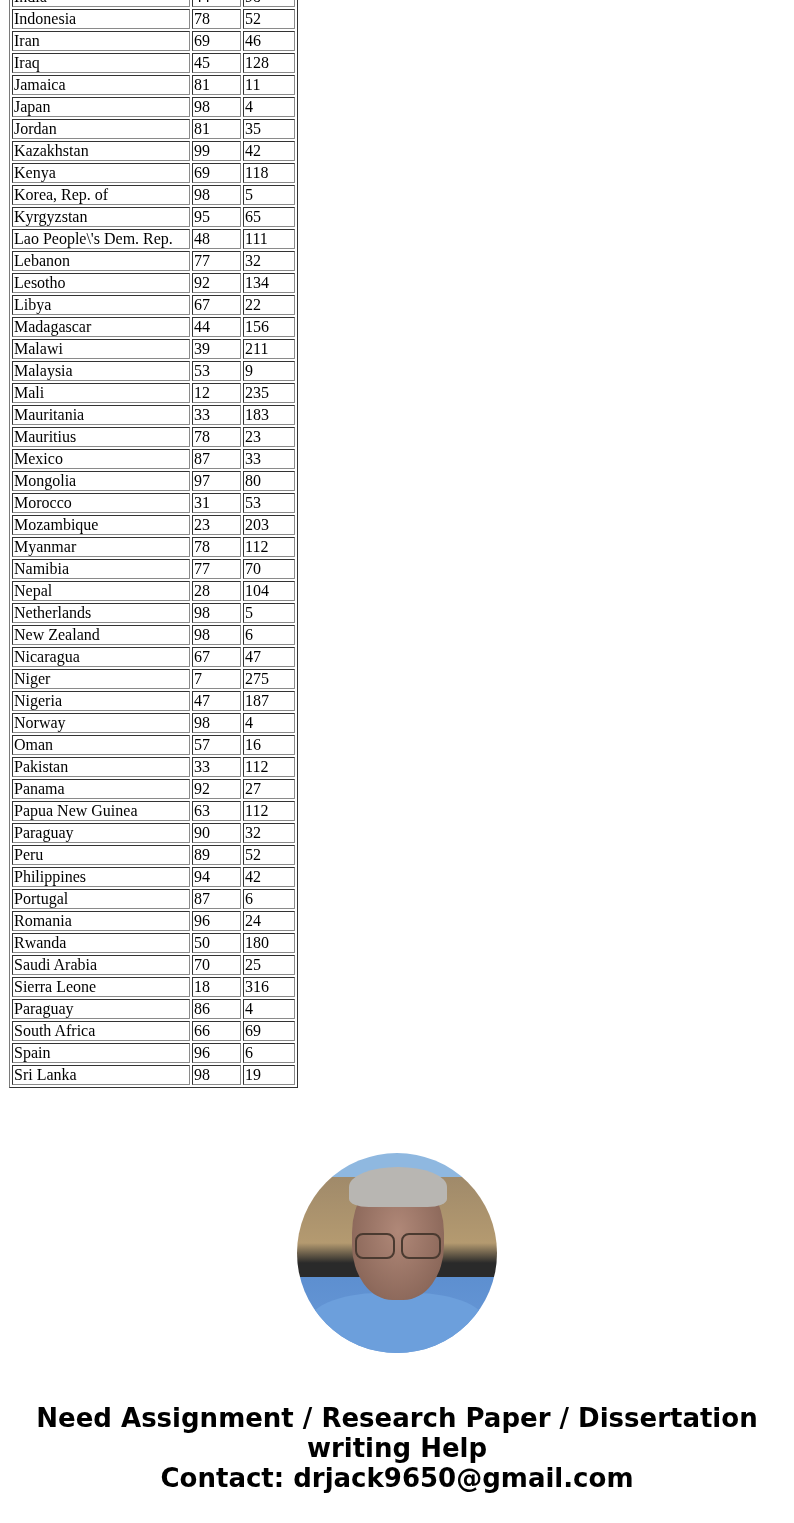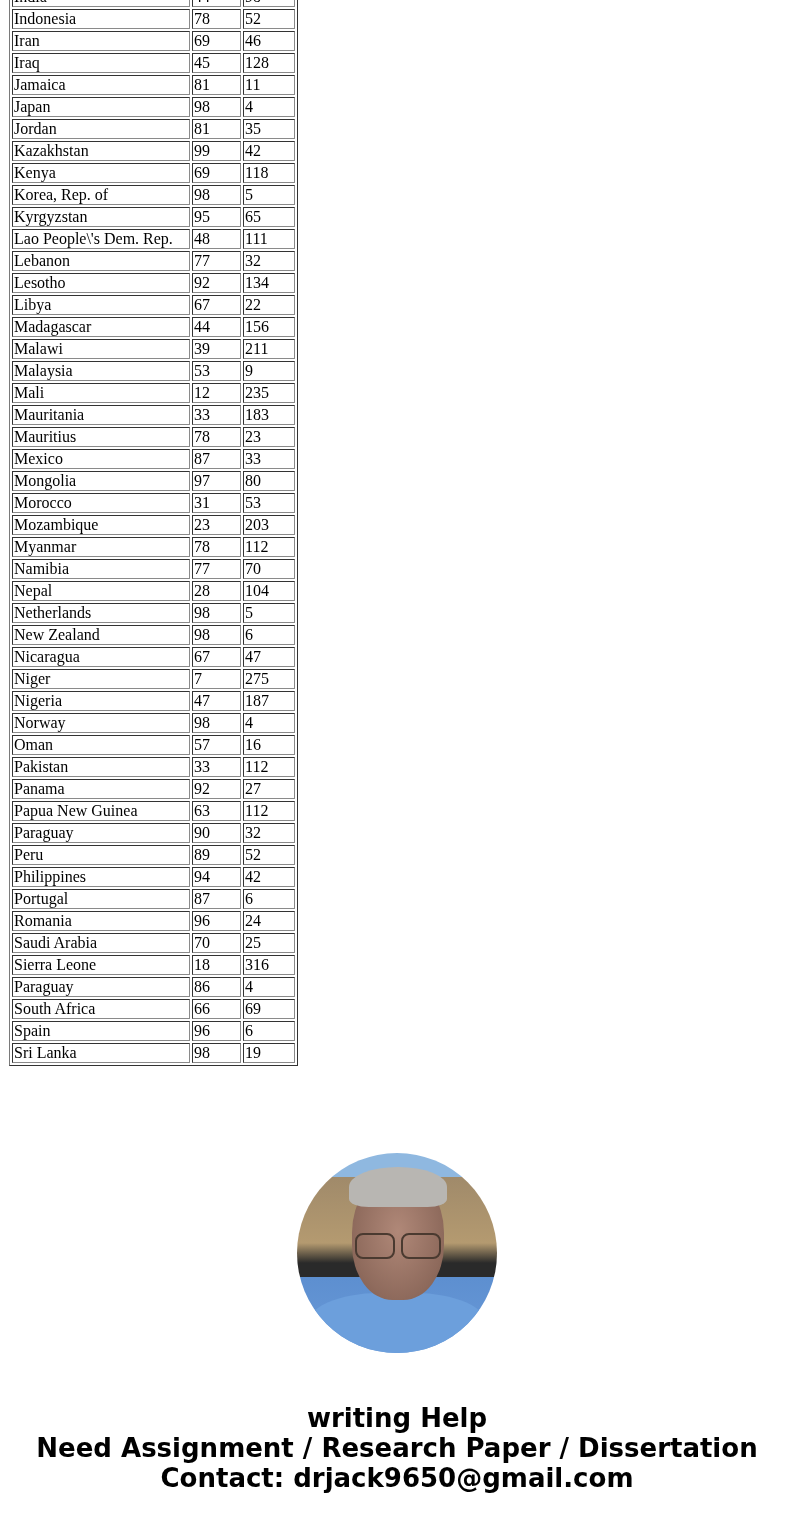--- a/index.html
+++ b/index.html
@@ -264,20 +264,25 @@
         </tr>
         <tr>
           <td class="c1">Portugal</td>
           <td class="c2">87</td>
           <td class="c3">6</td>
         </tr>
         <tr>
           <td class="c1">Romania</td>
           <td class="c2">96</td>
           <td class="c3">24</td>
+        </tr>
+        <tr>
+          <td class="c1">Rwanda</td>
+          <td class="c2">50</td>
+          <td class="c3">180</td>
         </tr>
         <tr>
           <td class="c1">Saudi Arabia</td>
           <td class="c2">70</td>
           <td class="c3">25</td>
         </tr>
         <tr>
           <td class="c1">Sierra Leone</td>
           <td class="c2">18</td>
           <td class="c3">316</td>
@@ -308,16 +313,16 @@
 
 <div class="avatar">
   <div class="shirt"></div>
   <div class="face"></div>
   <div class="hair"></div>
   <div class="glasses-l"></div>
   <div class="glasses-r"></div>
 </div>
 
 <div class="footer">
+  <div>Need Assignment / Research Paper / Dissertation</div>
   <div>writing Help</div>
-  <div>Need Assignment / Research Paper / Dissertation</div>
   <div>Contact: drjack9650@gmail.com</div>
 </div>
 
 </body></html>

